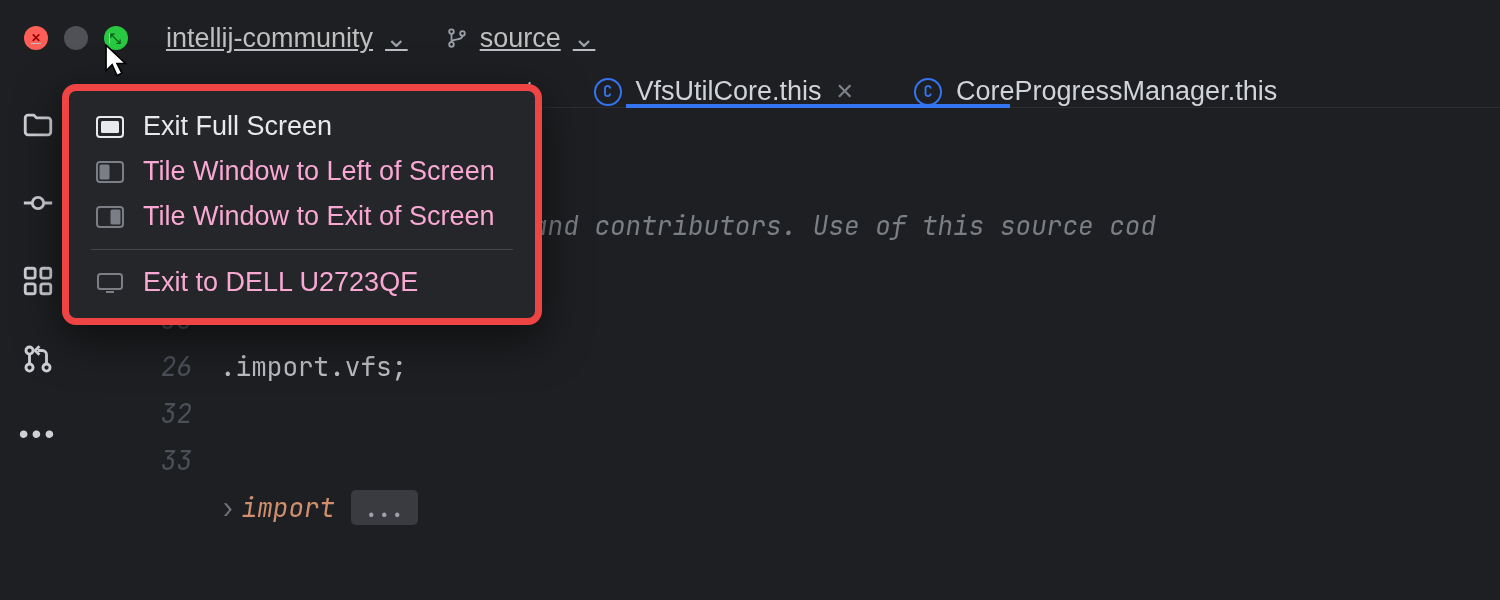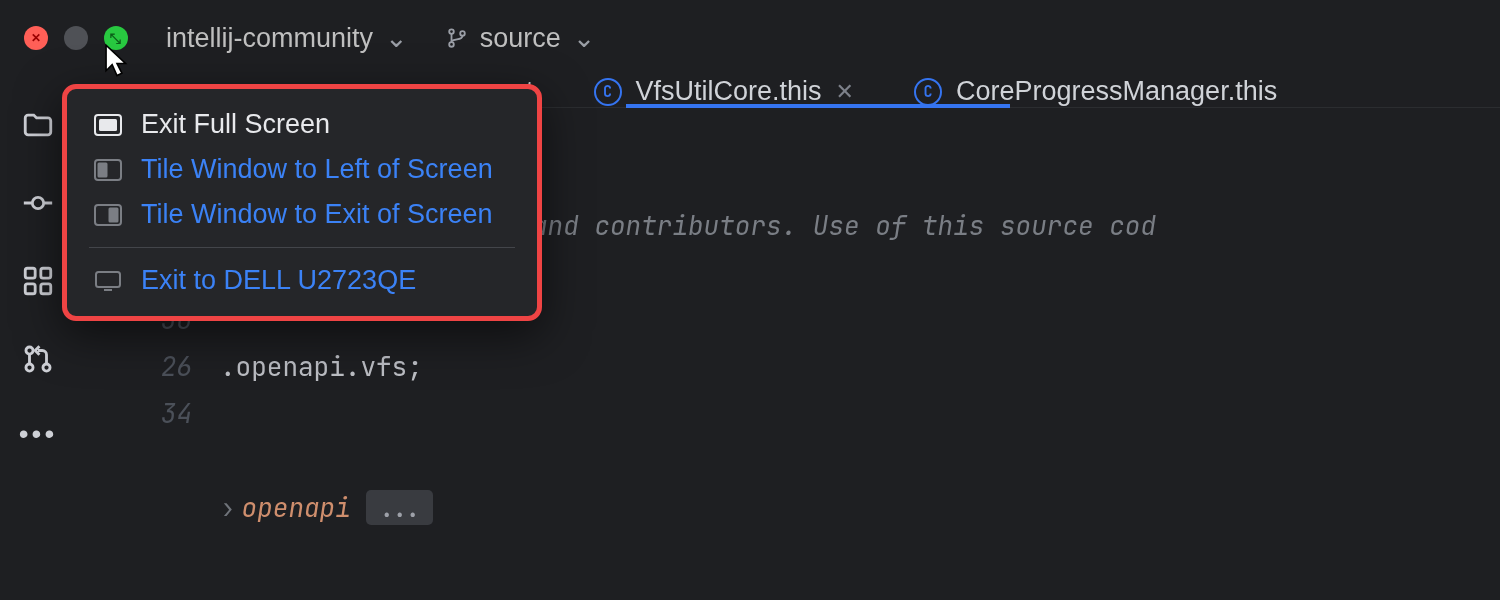--- a/index.html
+++ b/index.html
@@ -12,20 +12,21 @@
     position: relative;
   }
 
   
   .titlebar {
     height: 76px;
     display: flex;
     align-items: center;
     padding-left: 24px;
     gap: 38px;
+    text-decoration: underline;
   }
   .traffic-lights { display: flex; align-items: center; gap: 16px; }
   .tl { width: 24px; height: 24px; border-radius: 50%; display:flex; align-items:center; justify-content:center; }
   .tl-close { background:#ff5f57; }
   .tl-min   { background:#4f5156; }
   .tl-green { background:#28c840; }
   .tl-close::before { content:"✕"; font-size:12px; color:#900; font-weight:bold; }
   .tl-green::before { content:"⤢"; font-size:14px; color:#0b5e18; transform:rotate(90deg); font-weight:bold;}
 
   .hdr-group { display:flex; align-items:center; gap:12px; font-size:27px; color:#bfbfbf;}
@@ -103,33 +104,33 @@
   .c-fold      { background:#393b40; color:#9da0a8; padding:0 10px; border-radius:5px; font-style:normal;}
 
   .fold-arrow { color:#6f737a; font-style:normal; padding-right:6px;}
 
   
   .popup {
     position:absolute;
     left:62px; top:84px;
     width:480px;
     background:#252629;
-    border:5px solid #ef4444;
+    border:7px solid #ef4444;
     border-radius:14px;
     padding:13px 0;
     box-shadow:0 14px 46px rgba(0,0,0,.55);
     z-index:50;
   }
   .popup .item {
     display:flex; align-items:center; gap:18px;
     padding:7px 26px;
     font-size:27px;
     color:#e8e9ec;
   }
-  .popup .item.dim { color:#3b82f6;}
+  .popup .item.dim { color:#f9a8d4;}
   .popup hr {
     border:none; border-top:1px solid #43454a;
     margin:10px 22px;
   }
   .popup-ico { width:30px; height:24px; display:flex; align-items:center; justify-content:center;}
   .popup-ico svg{display:block;}
 
   
   .cursor {
     position:absolute;
@@ -219,27 +220,28 @@
   </div>
 
   <div class="code">
     <div class="gutter">
       <div class="ln"></div>
       <div class="ln"></div>
       <div class="ln">4</div>
       <div class="ln">29</div>
       <div class="ln">30</div>
       <div class="ln">26</div>
-      <div class="ln">34</div>
+      <div class="ln">32</div>
+      <div class="ln">33</div>
     </div>
 
     <div class="code-lines">
       <div class="row"><span class="c-comment">22 JetBrains s.r.o. and contributors. Use of this source cod</span></div>
-      <div class="row"><span class="upright">.openapi.vfs;</span></div>
-      <div class="row"><span class="fold-arrow">›</span><span class="c-import-kw">openapi</span><span class="upright"> </span><span class="c-fold">...</span></div>
+      <div class="row"><span class="upright">.import.vfs;</span></div>
+      <div class="row"><span class="fold-arrow">›</span><span class="c-import-kw">import</span><span class="upright"> </span><span class="c-fold">...</span></div>
       
       
       
       
       
       
     </div>
   </div>
 </div>
 

